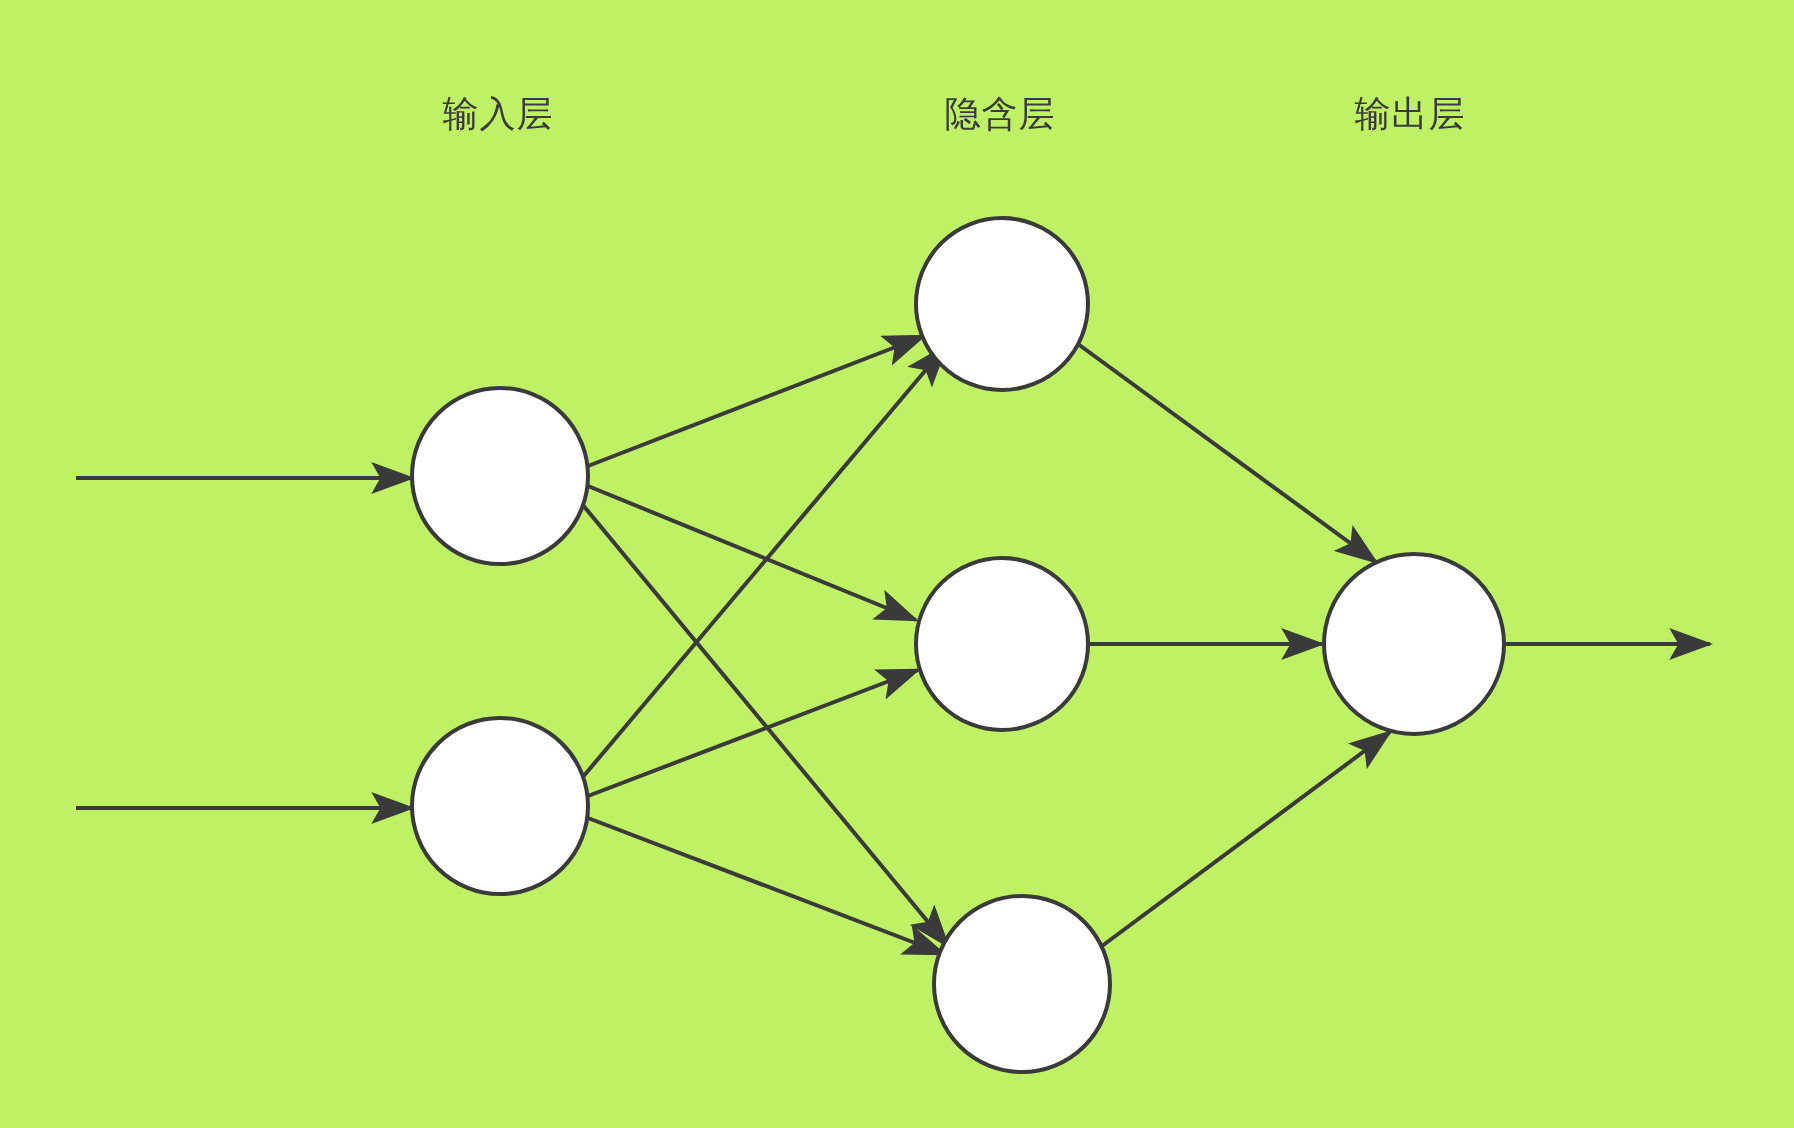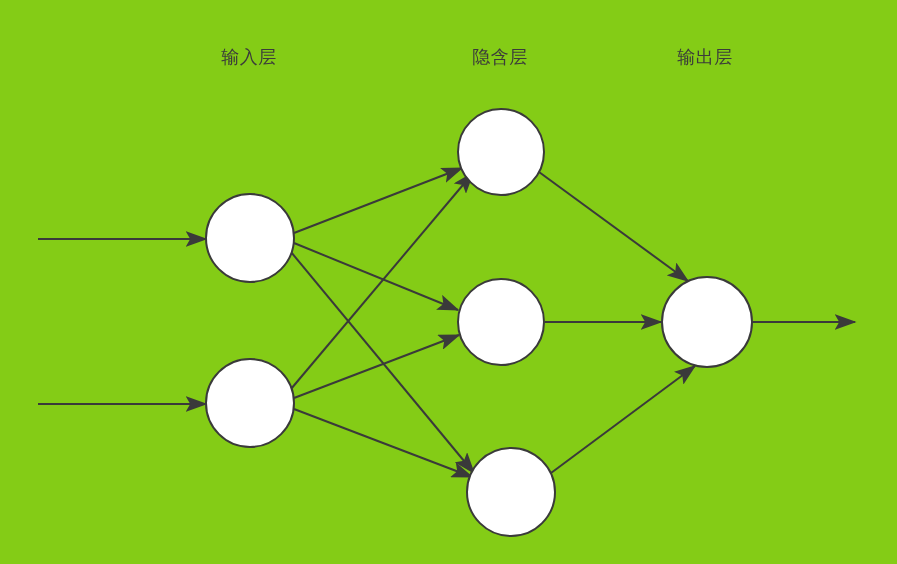--- a/index.html
+++ b/index.html
@@ -8,21 +8,21 @@
     padding: 0;
     background: #ffffff;
   }
   body {
     font-family: "DejaVu Sans", "Liberation Sans", sans-serif;
   }
   #canvas {
     position: relative;
     width: 897px;
     height: 564px;
-    background: #84cc16;
+    background: #bef264;
     overflow: hidden;
   }
   #diagram-svg {
     position: absolute;
     left: 0;
     top: 0;
     width: 897px;
     height: 564px;
     display: block;
   }

